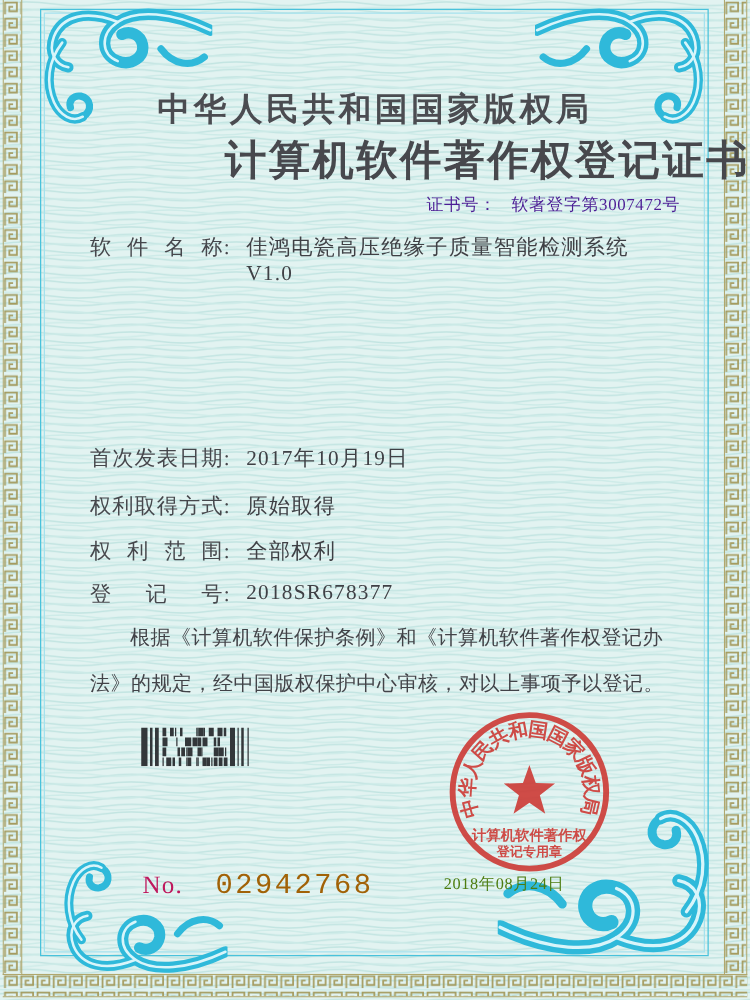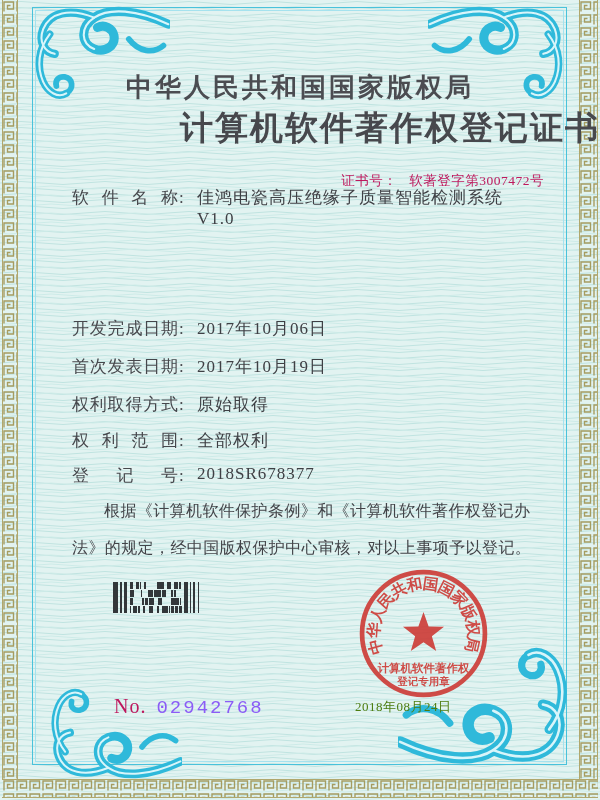--- a/index.html
+++ b/index.html
@@ -31,41 +31,41 @@
   .content{position:absolute;left:0;top:0;width:600px;height:800px;z-index:3;}
   .authority{
     position:absolute;left:0;top:70px;width:100%;text-align:center;
     font-size:26px;font-weight:bold;letter-spacing:3px;color:#4b4c51;
   }
   .main-title{
     position:absolute;left:0;top:106px;width:100%;text-align:right;
     font-size:33px;font-weight:bold;letter-spacing:2px;color:#47484d;
   }
   .cert-no{
-    position:absolute;right:56px;top:155px;font-size:13.5px;color:#be185d;letter-spacing:.5px;margin-top:17px;
+    position:absolute;right:56px;top:155px;font-size:13.5px;color:#4c1d95;letter-spacing:.5px;
   }
   .cert-no .val{margin-left:12px;}
   .field{position:absolute;left:72px;font-size:17px;white-space:nowrap;}
   .flabel{
     display:inline-block;width:106px;color:#46474c;
     text-align:justify;text-align-last:justify;
   }
   .fcolon{margin-left:1px;color:#46474c;}
   .fvalue{display:inline-block;vertical-align:top;margin-left:9px;letter-spacing:1px;color:#3f4045;}
   .fvalue .l2{display:block;}
   .statement{
     position:absolute;left:72px;top:492px;width:478px;
     font-size:16px;line-height:37px;text-indent:2em;letter-spacing:.4px;color:#424348;
   }
   .barcode{position:absolute;left:112px;top:582px;z-index:3;}
   .serial{position:absolute;left:114px;top:695px;z-index:3;font-size:20px;}
   .serial .no{color:#be185d;letter-spacing:1px;}
   .serial .num{
     font-family:"Liberation Mono","DejaVu Sans Mono",monospace;
-    font-size:19px;color:#8b5cf6;letter-spacing:2px;margin-left:10px;
+    font-size:23px;color:#a16207;letter-spacing:2px;margin-left:26px;
   }
   .seal-date{
     position:absolute;left:355px;top:698px;z-index:3;
     font-size:13px;letter-spacing:.5px;color:#4d7c0f;
   }
   .seal{position:absolute;left:356px;top:566px;width:135px;height:135px;z-index:4;opacity:.9;}
 </style>
 </head>
 <body>
 
@@ -141,24 +141,20 @@
     <div class="cert-no">
       <span>证书号：</span><span class="val">软著登字第3007472号</span>
     </div>
 
     <div class="field" style="top:186px">
       <span class="flabel">软件名称</span><span class="fcolon">:</span>
       <span class="fvalue"><span>佳鸿电瓷高压绝缘子质量智能检测系统</span><span class="l2">V1.0</span></span>
     </div>
 
 
-    <div class="field" style="top:317px">
-      <span class="flabel">开发完成日期</span><span class="fcolon">:</span>
-      <span class="fvalue">2017年10月06日</span>
-    </div>
 
     <div class="field" style="top:355px">
       <span class="flabel">首次发表日期</span><span class="fcolon">:</span>
       <span class="fvalue">2017年10月19日</span>
     </div>
 
     <div class="field" style="top:393px">
       <span class="flabel">权利取得方式</span><span class="fcolon">:</span>
       <span class="fvalue">原始取得</span>
     </div>

